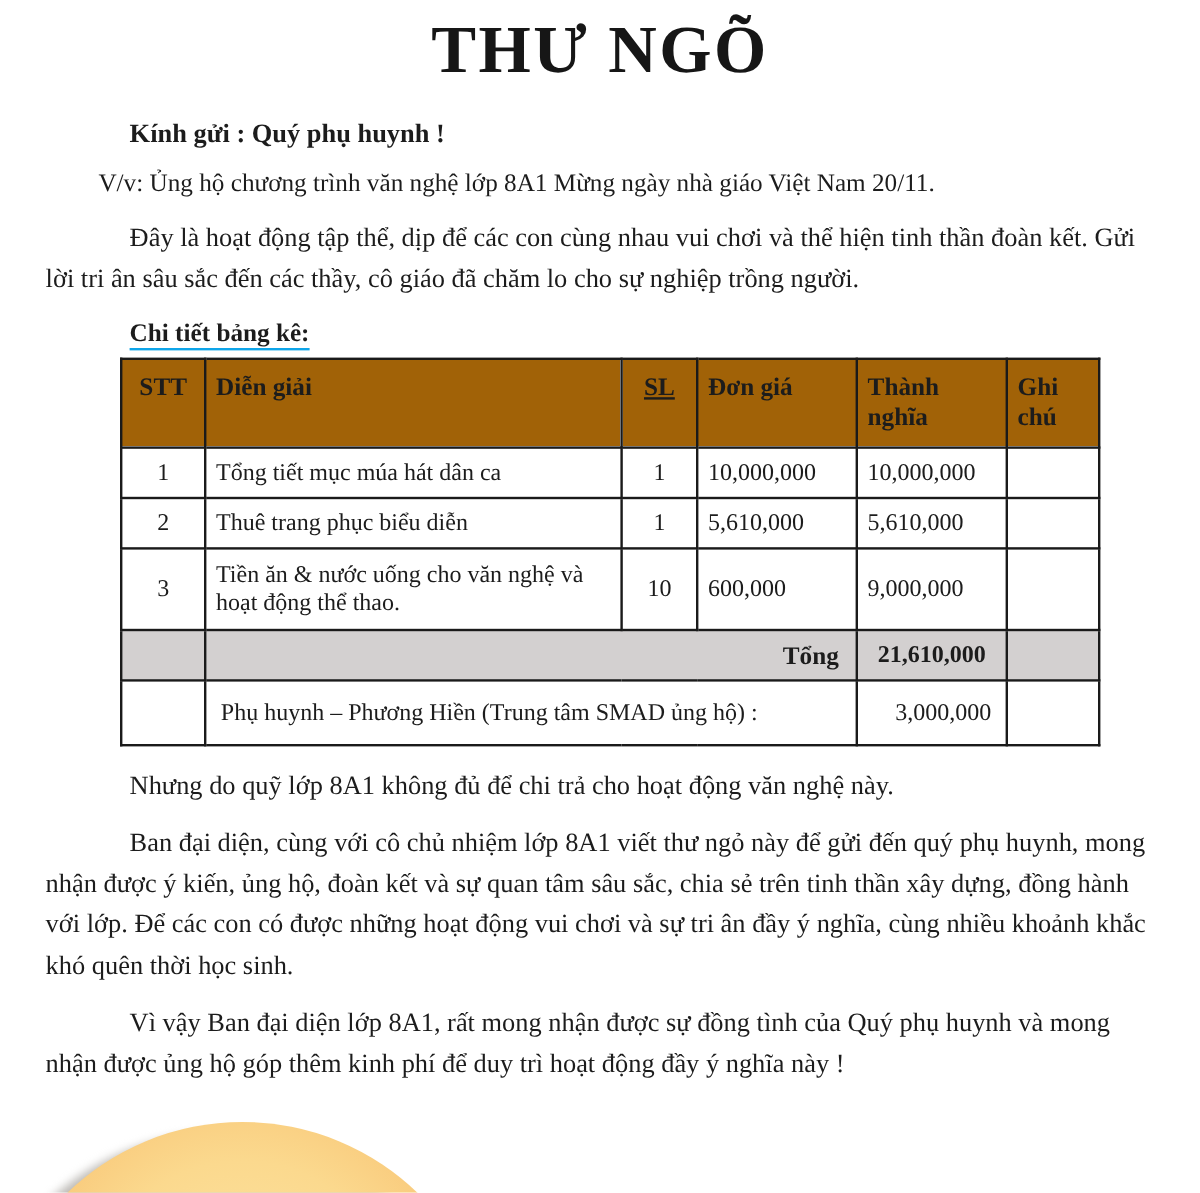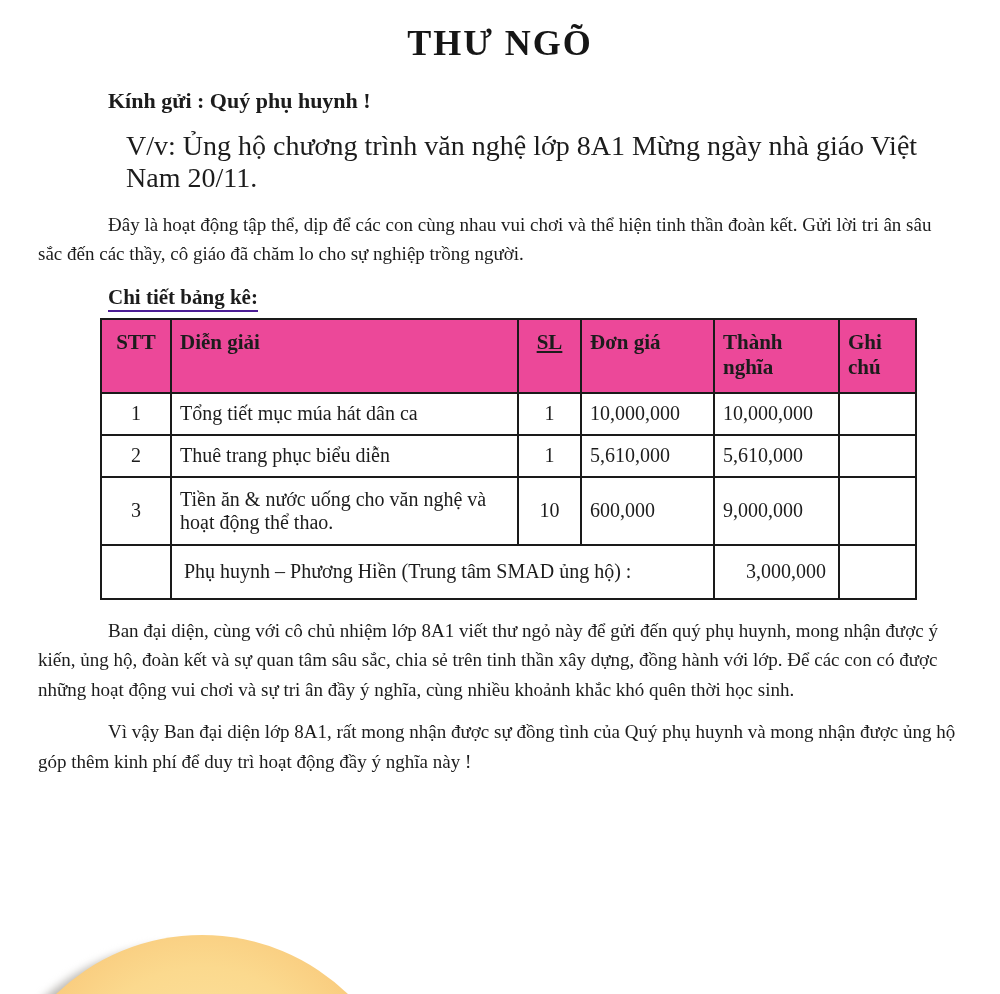--- a/index.html
+++ b/index.html
@@ -8,74 +8,74 @@
     position: relative;
     width: 1000px;
     height: 994px;
     background: #ffffff;
     overflow: hidden;
     font-family: "Liberation Serif", "DejaVu Serif", serif;
     color: #1c1c1c;
   }
   .doc-title {
     text-align: center;
-    font-size: 36px;
+    font-size: 56px;
     font-weight: bold;
     letter-spacing: 2px;
-    margin-top: 22px;
+    margin-top: 10px;
     margin-bottom: 24px;
     color: #161616;
   }
   .content {
     padding: 0 40px 0 38px;
   }
   .salutation {
     font-weight: bold;
     font-size: 22px;
     margin-left: 70px;
     margin-bottom: 16px;
   }
   .subject {
-    font-size: 28px;
-    margin-left: 88px;
+    font-size: 21px;
+    margin-left: 44px;
     margin-bottom: 16px;
   }
   p.body-para {
-    font-size: 19px;
+    font-size: 22px;
     line-height: 1.55;
     text-indent: 70px;
     margin-bottom: 13px;
   }
   .table-caption {
     font-size: 21px;
     font-weight: bold;
     margin-left: 70px;
     margin-top: 16px;
     margin-bottom: 8px;
   }
   .table-caption span {
-    border-bottom: 2px solid #4c1d95;
+    border-bottom: 2px solid #0ea5e9;
     padding-bottom: 1px;
   }
   table.expense {
     border-collapse: collapse;
     table-layout: fixed;
     width: 815px;
     margin-left: 62px;
     margin-bottom: 16px;
     font-size: 20px;
   }
   table.expense td, table.expense th {
     border: 2px solid #1a1a1a;
     padding: 4px 8px;
     vertical-align: middle;
     overflow: hidden;
   }
   table.expense thead th {
-    background: #ec4899;
+    background: #a16207;
     text-align: left;
     font-weight: bold;
     vertical-align: top;
     padding-top: 10px;
     height: 74px;
     font-size: 21px;
   }
   table.expense thead th.c-stt { text-align: center; }
   table.expense thead th.c-sl  { text-align: center; text-decoration: underline; }
   td.cell-stt { text-align: center; height: 42px; }
@@ -164,29 +164,36 @@
           <td></td>
         </tr>
         <tr class="row-tall">
           <td class="cell-stt">3</td>
           <td class="cell-desc">Tiền ăn &amp; nước uống cho văn nghệ và hoạt động thể thao.</td>
           <td class="cell-sl">10</td>
           <td class="cell-price">600,000</td>
           <td class="cell-amount">9,000,000</td>
           <td></td>
         </tr>
+        <tr class="summary">
+          <td></td>
+          <td class="sum-label" colspan="3">Tổng</td>
+          <td class="sum-amount">21,610,000</td>
+          <td></td>
+        </tr>
         <tr class="sponsor">
           <td></td>
           <td class="sp-label" colspan="3">Phụ huynh – Phương Hiền (Trung tâm SMAD ủng hộ) :</td>
           <td class="sp-amount">3,000,000</td>
           <td></td>
         </tr>
       </tbody>
     </table>
 
+    <p class="body-para">Nhưng do quỹ lớp 8A1 không đủ để chi trả cho hoạt động văn nghệ này.</p>
 
     <p class="body-para">Ban đại diện, cùng với cô chủ nhiệm lớp 8A1 viết thư ngỏ này để gửi đến quý phụ huynh, mong nhận được ý kiến, ủng hộ, đoàn kết và sự quan tâm sâu sắc, chia sẻ trên tinh thần xây dựng, đồng hành với lớp. Để các con có được những hoạt động vui chơi và sự tri ân đầy ý nghĩa, cùng nhiều khoảnh khắc khó quên thời học sinh.</p>
 
     <p class="body-para">Vì vậy Ban đại diện lớp 8A1, rất mong nhận được sự đồng tình của Quý phụ huynh và mong nhận được ủng hộ góp thêm kinh phí để duy trì hoạt động đầy ý nghĩa này !</p>
 
   </div>
 
   <div class="sun-shadow"></div>
   <div class="sun-decoration"></div>
 

